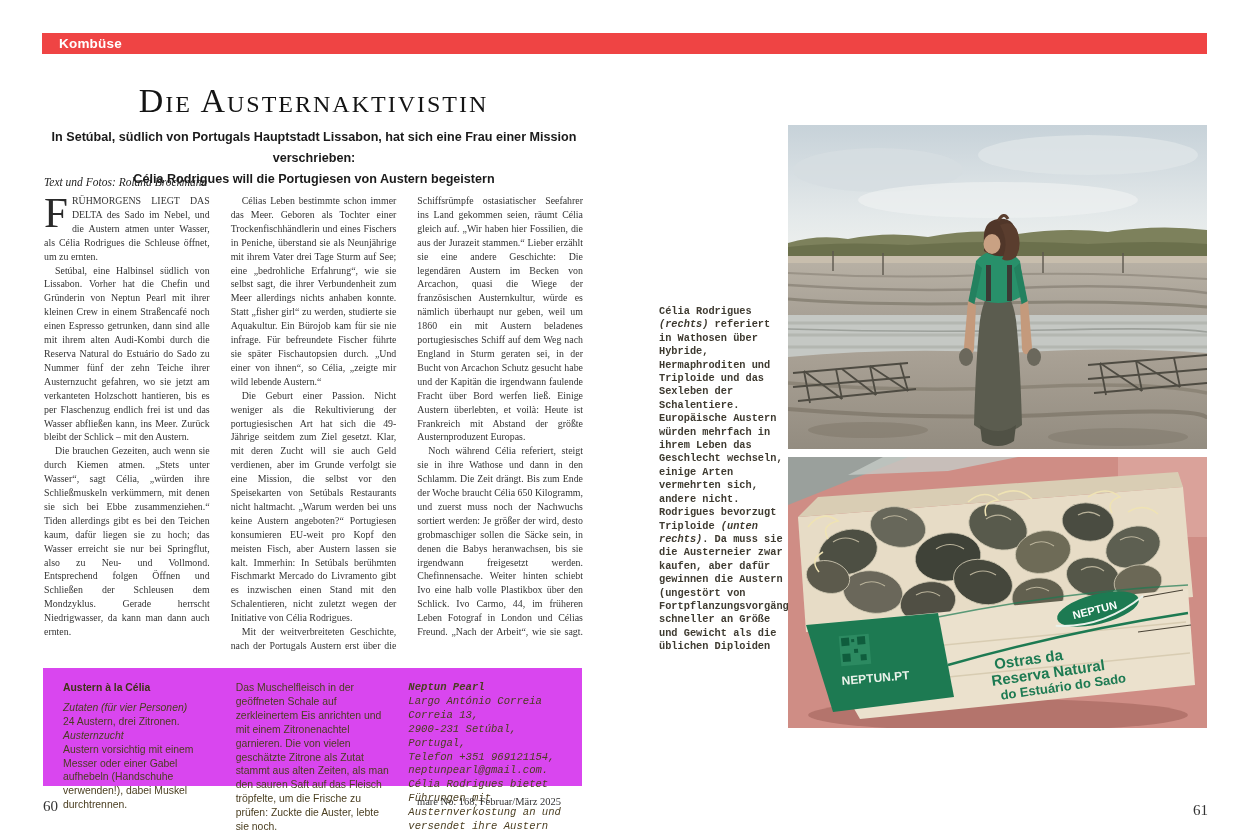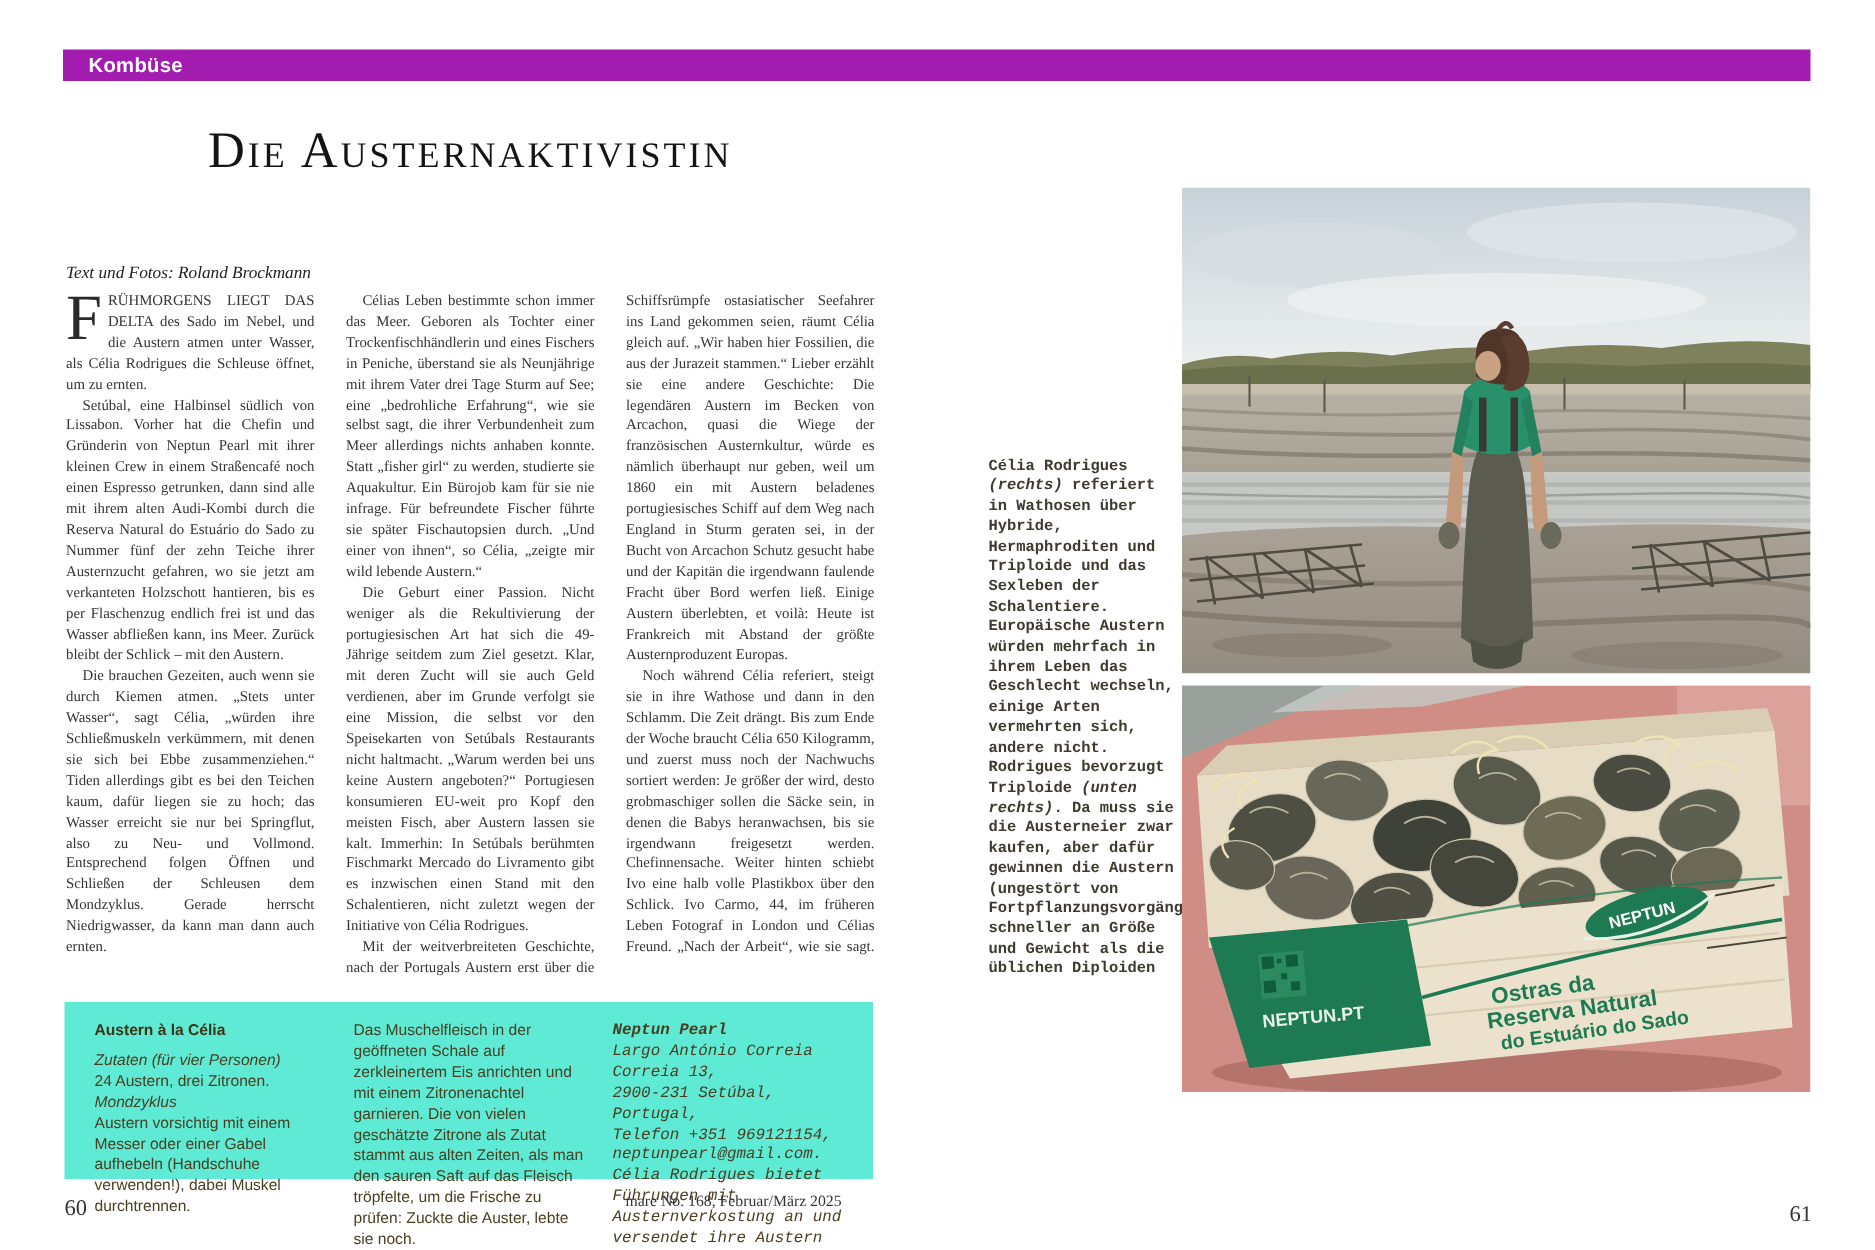--- a/index.html
+++ b/index.html
@@ -1,19 +1,19 @@
 <!DOCTYPE html>
 <html lang="de"><head>
 <meta charset="utf-8">
 <style>
   html,body{margin:0;padding:0;background:#ffffff;}
   .page{position:relative;width:1250px;height:833px;background:#ffffff;overflow:hidden;
         font-family:"Liberation Serif",serif;color:#333;}
   
-  .kicker-bar{position:absolute;left:42px;top:33px;width:1165px;height:21px;background:#a21caf;
+  .kicker-bar{position:absolute;left:42px;top:33px;width:1165px;height:21px;background:#ef4444;
               display:flex;align-items:center;text-align:center;}
   .kicker-bar span{font-family:"Liberation Sans",sans-serif;font-weight:bold;color:#fff;
                    font-size:13.5px;padding-left:17px;letter-spacing:.2px;}
   .title{position:absolute;left:44px;top:82px;width:539px;text-align:center;
          font-family:"Liberation Serif",serif;font-variant:small-caps;font-size:34px;
          letter-spacing:2px;color:#141414;font-weight:500;}
   .subtitle{position:absolute;left:24px;top:127px;width:580px;text-align:center;
             font-family:"Liberation Sans",sans-serif;font-weight:bold;font-size:12.6px;
             line-height:21px;color:#1a1a1a;}
   .byline{position:absolute;left:44px;top:176px;font-style:italic;font-size:11.5px;color:#222;}
@@ -26,21 +26,21 @@
   .dropcap{float:left;font-size:43px;line-height:34px;padding:2px 4px 0 0;color:#2a2a2a;}
   
   .photo-caption{position:absolute;left:659px;top:305px;width:125px;
                  font-family:Liberation Mono, monospace;font-weight:bold;
                  font-size:10.3px;line-height:13.4px;color:#3e3a30;}
   .photo-caption i{font-weight:bold;}
   
   .photo-top{position:absolute;left:788px;top:125px;width:419px;height:324px;}
   .photo-bottom{position:absolute;left:788px;top:457px;width:419px;height:271px;}
   
-  .recipe-box{position:absolute;left:43px;top:668px;width:539px;height:118px;background:#5eead4;
+  .recipe-box{position:absolute;left:43px;top:668px;width:539px;height:118px;background:#d946ef;
               box-sizing:border-box;padding:13px 18px 0 20px;display:flex;gap:17px;
               font-family:"Liberation Sans",sans-serif;font-size:10.4px;line-height:13.9px;color:#4a3e20;}
   .recipe-col{width:166px;}
   .recipe-title{font-weight:bold;margin-bottom:6px;color:#3e3416;}
   .recipe-label{font-style:italic;}
   .recipe-col3{font-family:Liberation Mono, monospace;font-style:italic;font-size:10.6px;}
   .recipe-col3 .vendor{font-weight:bold;}
   
   .pageno{position:absolute;font-size:15px;color:#333;}
   .pageno.left{left:43px;top:798px;}
@@ -51,20 +51,24 @@
 </head>
 <body>
 
 <div class="page">
 
   <div class="kicker-bar">
     <span>Kombüse</span>
   </div>
 
   <div class="title">Die Austernaktivistin</div>
+  <div class="subtitle">
+    <div>In Setúbal, südlich von Portugals Hauptstadt Lissabon, hat sich eine Frau einer Mission verschrieben:</div>
+    <div>Célia Rodrigues will die Portugiesen von Austern begeistern</div>
+  </div>
   <div class="byline">Text und Fotos: Roland Brockmann</div>
 
   <div class="article">
     <p><span class="dropcap">F</span><span>RÜHMORGENS LIEGT DAS DELTA des Sado im Nebel, und die Austern atmen unter Wasser, als Célia Rodrigues die Schleuse öffnet, um zu ernten.</span></p>
     <p>Setúbal, eine Halbinsel südlich von Lissabon. Vorher hat die Chefin und Gründerin von Neptun Pearl mit ihrer kleinen Crew in einem Straßencafé noch einen Espresso getrunken, dann sind alle mit ihrem alten Audi-Kombi durch die Reserva Natural do Estuário do Sado zu Nummer fünf der zehn Teiche ihrer Austernzucht gefahren, wo sie jetzt am verkanteten Holzschott hantieren, bis es per Flaschenzug endlich frei ist und das Wasser abfließen kann, ins Meer. Zurück bleibt der Schlick – mit den Austern.</p>
     <p>Die brauchen Gezeiten, auch wenn sie durch Kiemen atmen. „Stets unter Wasser“, sagt Célia, „würden ihre Schließmuskeln verkümmern, mit denen sie sich bei Ebbe zusammenziehen.“ Tiden allerdings gibt es bei den Teichen kaum, dafür liegen sie zu hoch; das Wasser erreicht sie nur bei Springflut, also zu Neu- und Vollmond. Entsprechend folgen Öffnen und Schließen der Schleusen dem Mondzyklus. Gerade herrscht Niedrigwasser, da kann man dann auch ernten.</p>
     <p>Célias Leben bestimmte schon immer das Meer. Geboren als Tochter einer Trockenfischhändlerin und eines Fischers in Peniche, überstand sie als Neunjährige mit ihrem Vater drei Tage Sturm auf See; eine „bedrohliche Erfahrung“, wie sie selbst sagt, die ihrer Verbundenheit zum Meer allerdings nichts anhaben konnte. Statt „fisher girl“ zu werden, studierte sie Aquakultur. Ein Bürojob kam für sie nie infrage. Für befreundete Fischer führte sie später Fischautopsien durch. „Und einer von ihnen“, so Célia, „zeigte mir wild lebende Austern.“</p>
     <p>Die Geburt einer Passion. Nicht weniger als die Rekultivierung der portugiesischen Art hat sich die 49-Jährige seitdem zum Ziel gesetzt. Klar, mit deren Zucht will sie auch Geld verdienen, aber im Grunde verfolgt sie eine Mission, die selbst vor den Speisekarten von Setúbals Restaurants nicht haltmacht. „Warum werden bei uns keine Austern angeboten?“ Portugiesen konsumieren EU-weit pro Kopf den meisten Fisch, aber Austern lassen sie kalt. Immerhin: In Setúbals berühmten Fischmarkt Mercado do Livramento gibt es inzwischen einen Stand mit den Schalentieren, nicht zuletzt wegen der Initiative von Célia Rodrigues.</p>
     <p>Mit der weitverbreiteten Geschichte, nach der Portugals Austern erst über die Schiffsrümpfe ostasiatischer Seefahrer ins Land gekommen seien, räumt Célia gleich auf. „Wir haben hier Fossilien, die aus der Jurazeit stammen.“ Lieber erzählt sie eine andere Geschichte: Die legendären Austern im Becken von Arcachon, quasi die Wiege der französischen Austernkultur, würde es nämlich überhaupt nur geben, weil um 1860 ein mit Austern beladenes portugiesisches Schiff auf dem Weg nach England in Sturm geraten sei, in der Bucht von Arcachon Schutz gesucht habe und der Kapitän die irgendwann faulende Fracht über Bord werfen ließ. Einige Austern überlebten, et voilà: Heute ist Frankreich mit Abstand der größte Austernproduzent Europas.</p>
     <p>Noch während Célia referiert, steigt sie in ihre Wathose und dann in den Schlamm. Die Zeit drängt. Bis zum Ende der Woche braucht Célia 650 Kilogramm, und zuerst muss noch der Nachwuchs sortiert werden: Je größer der wird, desto grobmaschiger sollen die Säcke sein, in denen die Babys heranwachsen, bis sie irgendwann freigesetzt werden. Chefinnensache. Weiter hinten schiebt Ivo eine halb volle Plastikbox über den Schlick. Ivo Carmo, 44, im früheren Leben Fotograf in London und Célias Freund. „Nach der Arbeit“, wie sie sagt. Während der Arbeit gibt sie Anweisungen.</p>
@@ -223,21 +227,21 @@
         <text x="210" y="243" font-size="13">do Estuário do Sado</text>
       </g>
     </svg>
   </div>
 
   <div class="recipe-box">
     <div class="recipe-col">
       <div class="recipe-title">Austern à la Célia</div>
       <div class="recipe-label">Zutaten (für vier Personen)</div>
       <div>24 Austern, drei Zitronen.</div>
-      <div class="recipe-label">Mondzyklus</div>
+      <div class="recipe-label">Austernzucht</div>
       <div>Austern vorsichtig mit einem Messer oder einer Gabel aufhebeln (Handschuhe verwenden!), dabei Muskel durchtrennen.</div>
     </div>
     <div class="recipe-col">
       <div>Das Muschelfleisch in der geöffneten Schale auf zerkleinertem Eis anrichten und mit einem Zitronenachtel garnieren. Die von vielen geschätzte Zitrone als Zutat stammt aus alten Zeiten, als man den sauren Saft auf das Fleisch tröpfelte, um die Frische zu prüfen: Zuckte die Auster, lebte sie noch.</div>
     </div>
     <div class="recipe-col recipe-col3">
       <div class="vendor">Neptun Pearl</div>
       <div>Largo António Correia Correia 13,</div>
       <div>2900-231 Setúbal, Portugal,</div>
       <div>Telefon +351 969121154,</div>

